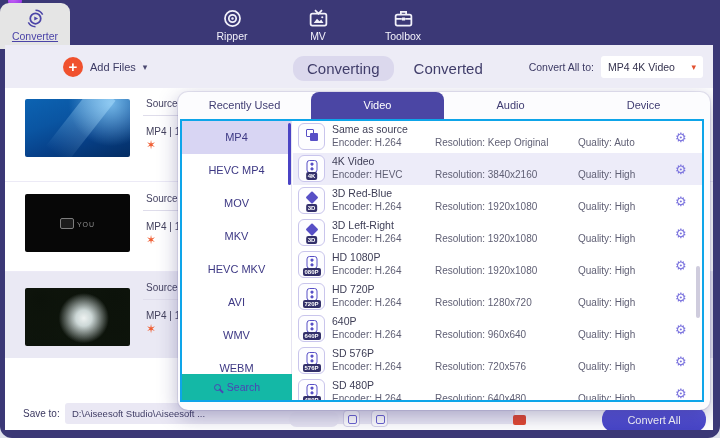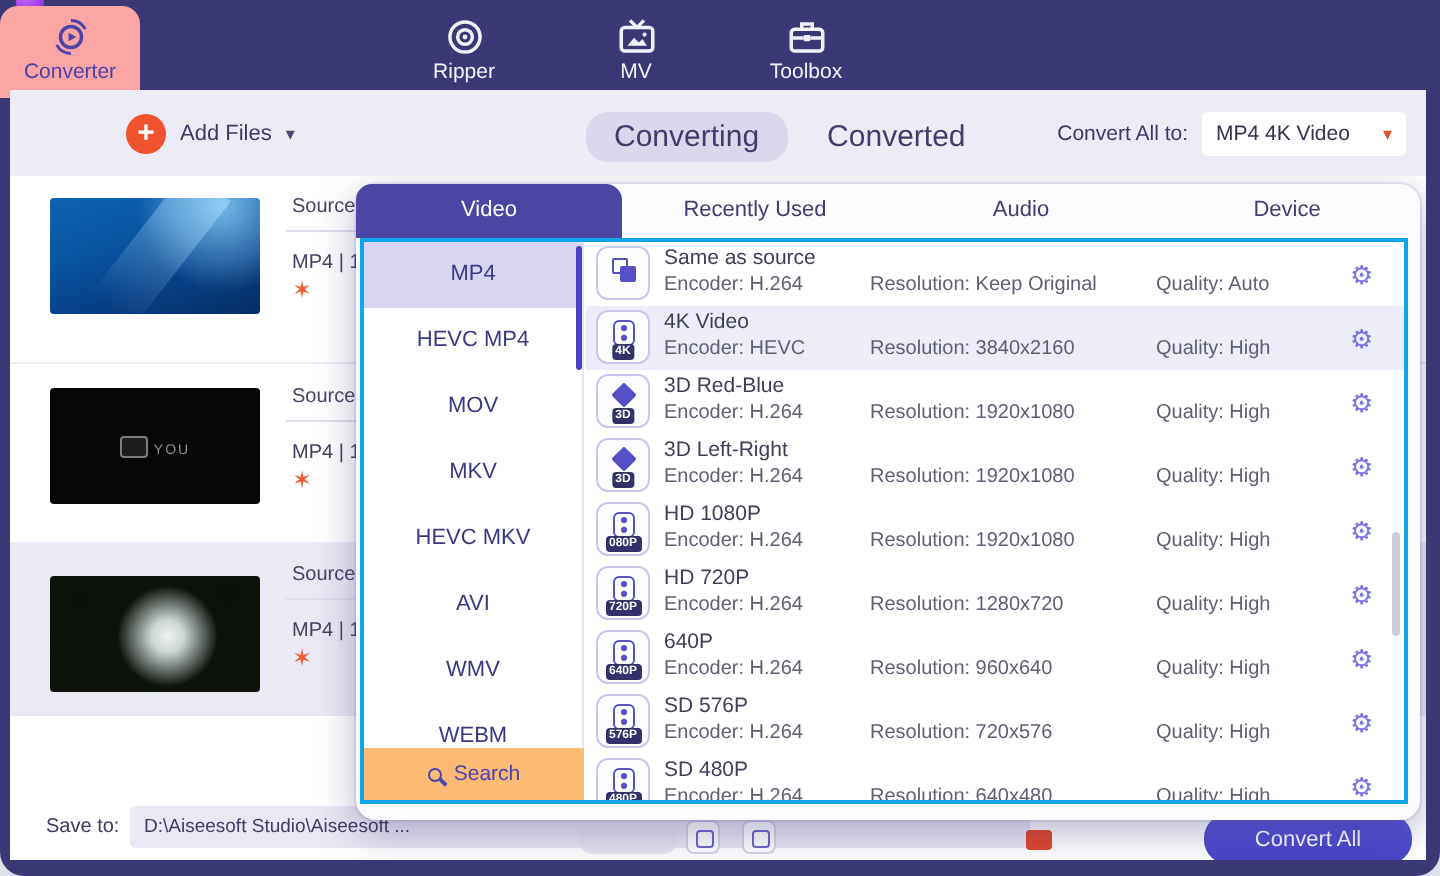--- a/index.html
+++ b/index.html
@@ -8,21 +8,21 @@
     position:relative; width:720px; height:438px; overflow:hidden;
     background:#3b3876; border-radius:0 0 12px 12px;
     font-family:"Liberation Sans", sans-serif;
     -webkit-font-smoothing:antialiased;
   }
   
   .topbar { position:absolute; left:0; top:0; width:720px; height:45px; background:#3b3876; }
   .logo-dot { position:absolute; left:8px; top:-6px; width:14px; height:14px; border-radius:50%;
     background:radial-gradient(circle at 35% 35%, #c45ff5, #8a2be2); }
   .nav-tab { position:absolute; top:3px; width:70px; height:45px; text-align:center; cursor:default; color:#f2f1fa; }
-  .nav-tab.active { background:#fca5a5; border-radius:9px 9px 0 0; height:46px; color:#4b44a8; }
+  .nav-tab.active { background:#e5e5e5; border-radius:9px 9px 0 0; height:46px; color:#4b44a8;text-decoration:underline; }
   .nav-tab:nth-child(2){ left:197px; } .nav-tab:nth-child(3){ left:283px; }
   .nav-tab:nth-child(4){ left:368px; } .nav-tab:nth-child(5){ left:453px; }
   .nav-icon { display:block; height:24px; padding-top:5px; }
   .nav-icon svg { width:21px; height:21px; }
   .nav-label { display:block; font-size:10.5px; margin-top:3px; }
   
   .toolbar { position:absolute; left:5px; top:45px; width:708px; height:43px; background:#edecf6; }
   .add-files { position:absolute; left:58px; top:10px; height:24px; display:flex; align-items:center; gap:7px;
     font-size:11px; color:#3c3a64; cursor:default; }
   .add-circle { width:20px; height:20px; border-radius:50%; background:#f0512e; color:#fff;
@@ -83,21 +83,21 @@
   .ptab { position:absolute; top:0; width:133px; height:27px; line-height:27px; text-align:center;
     font-size:11px; color:#3f3c72; cursor:default; }
   .ptab:nth-child(1){ left:0; } .ptab:nth-child(2){ left:133px; }
   .ptab:nth-child(3){ left:266px; } .ptab:nth-child(4){ left:399px; }
   .ptab.active { background:#4b46a4; color:#fff; border-radius:8px 8px 0 0; }
   .pbody { position:absolute; left:2px; top:27px; width:524px; height:283px; border:2px solid #0ea5e9; background:#fff; }
   .fcol { position:absolute; left:0; top:0; width:110px; height:100%; border-right:1px solid #e6e4f2; }
   .fcol::after { content:""; position:absolute; right:0; top:2px; width:3px; height:62px; background:#4a43c4; border-radius:2px; }
   .fmt { height:33px; line-height:33px; text-align:center; font-size:11px; color:#3d3884; cursor:default; }
   .fmt.sel { background:#d8d5f3; }
-  .fsearch { position:absolute; left:0; bottom:0; width:110px; height:26px; background:#fdba74;
+  .fsearch { position:absolute; left:0; bottom:0; width:110px; height:26px; background:#14b8a6;
     display:flex; align-items:center; justify-content:center; gap:6px; font-size:10.5px; color:#4b44b4; cursor:default; }
   .mag { width:7px; height:7px; border:1.5px solid #4b44b4; border-radius:50%; position:relative; display:inline-block; }
   .mag::after { content:""; position:absolute; width:5px; height:1.5px; background:#4b44b4;
     transform:rotate(45deg); right:-4px; bottom:-2px; }
   .plist { position:absolute; left:111px; top:0; width:409px; height:100%; overflow:hidden; }
   .plist::after { content:""; position:absolute; right:2px; top:145px; width:4px; height:52px; background:#cfccdd; border-radius:2px; }
   .prow { position:relative; height:32px; width:100%; cursor:default;padding-left:25px; }
   .prow.sel { background:#edecf9; }
   .p-icon { position:absolute; left:5px; top:2px; width:27px; height:27px; border:1px solid #c9c5ec;
     border-radius:6px; background:#fdfdff; }
@@ -219,22 +219,22 @@
       <span>D:\Aiseesoft Studio\Aiseesoft ...</span>
     </div>
     <div class="mini-pill"></div>
     <div class="mini-btn b1"></div>
     <div class="mini-btn b2"></div>
     <div class="red-chip"></div>
     <button class="convert-btn">Convert All</button>
 
     <div class="popup">
       <div class="ptabs" id="popup-tabs">
+          <div class="ptab">Recently Used</div>
           <div class="ptab active">Video</div>
-          <div class="ptab">Recently Used</div>
           <div class="ptab">Audio</div>
           <div class="ptab">Device</div>
         </div>
       <div class="pbody">
         <div class="fcol" id="format-col">
             <div class="fmt sel">MP4</div>
             <div class="fmt">HEVC MP4</div>
             <div class="fmt">MOV</div>
             <div class="fmt">MKV</div>
             <div class="fmt">HEVC MKV</div>

